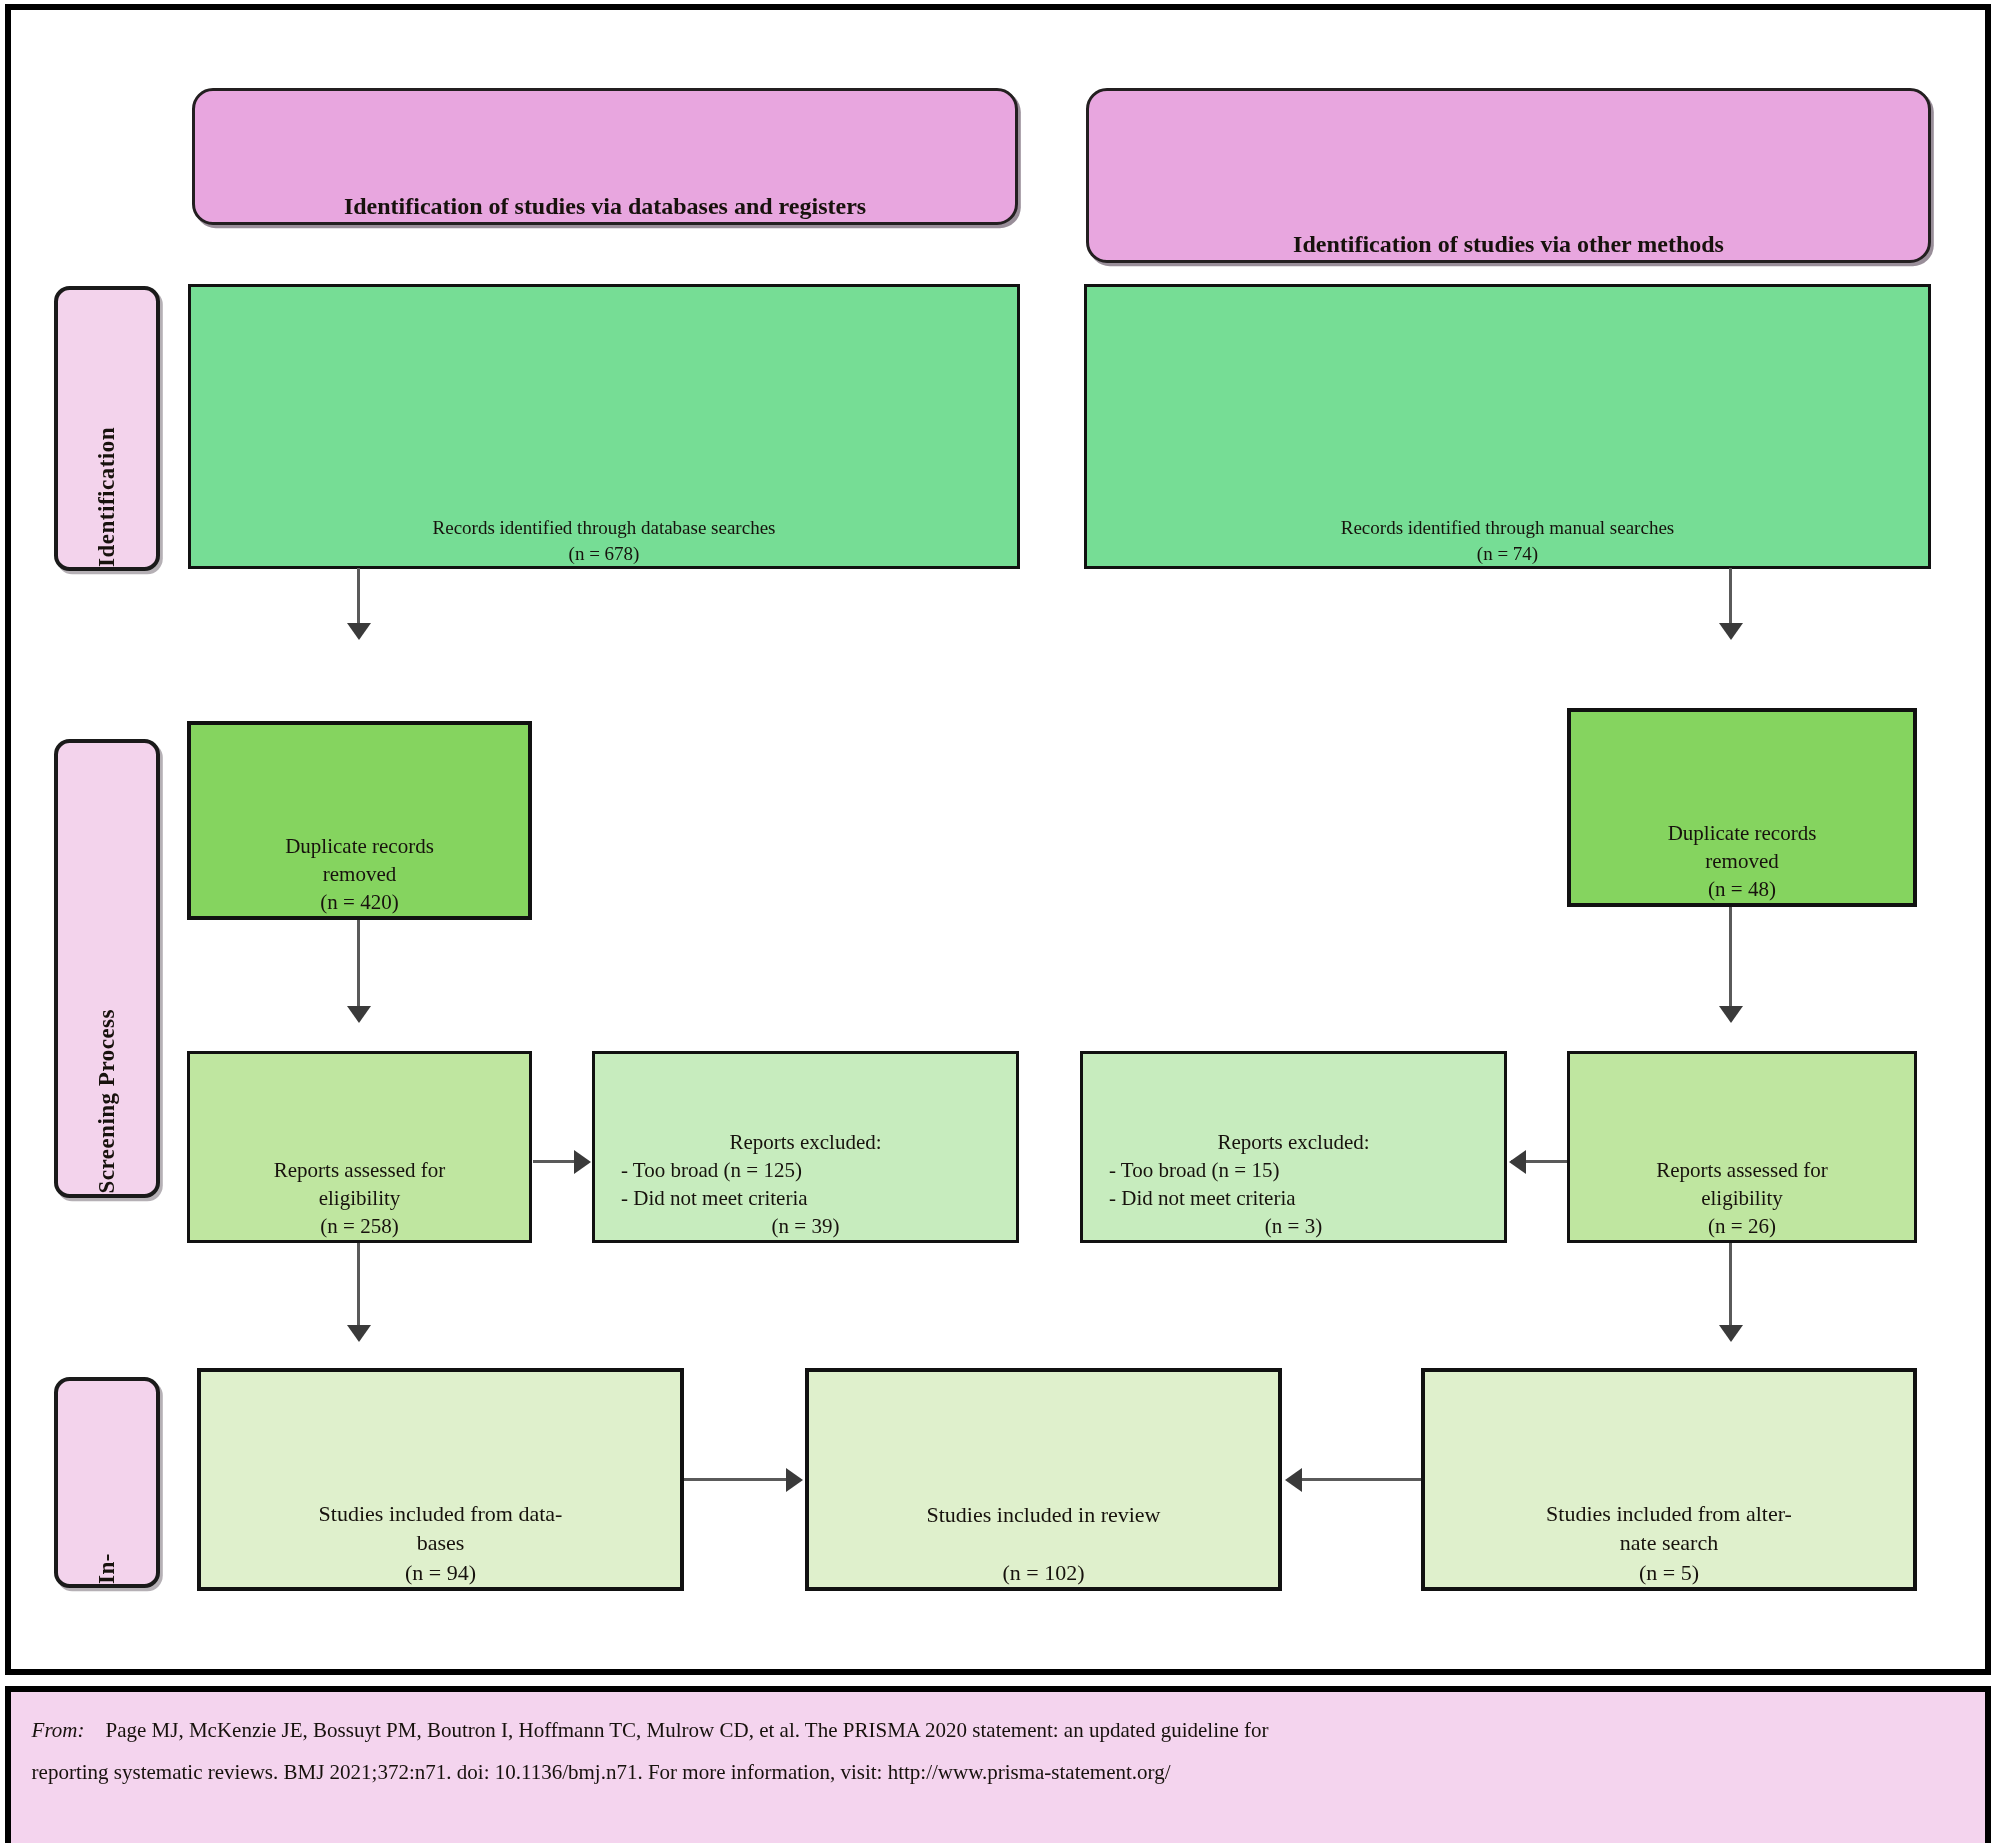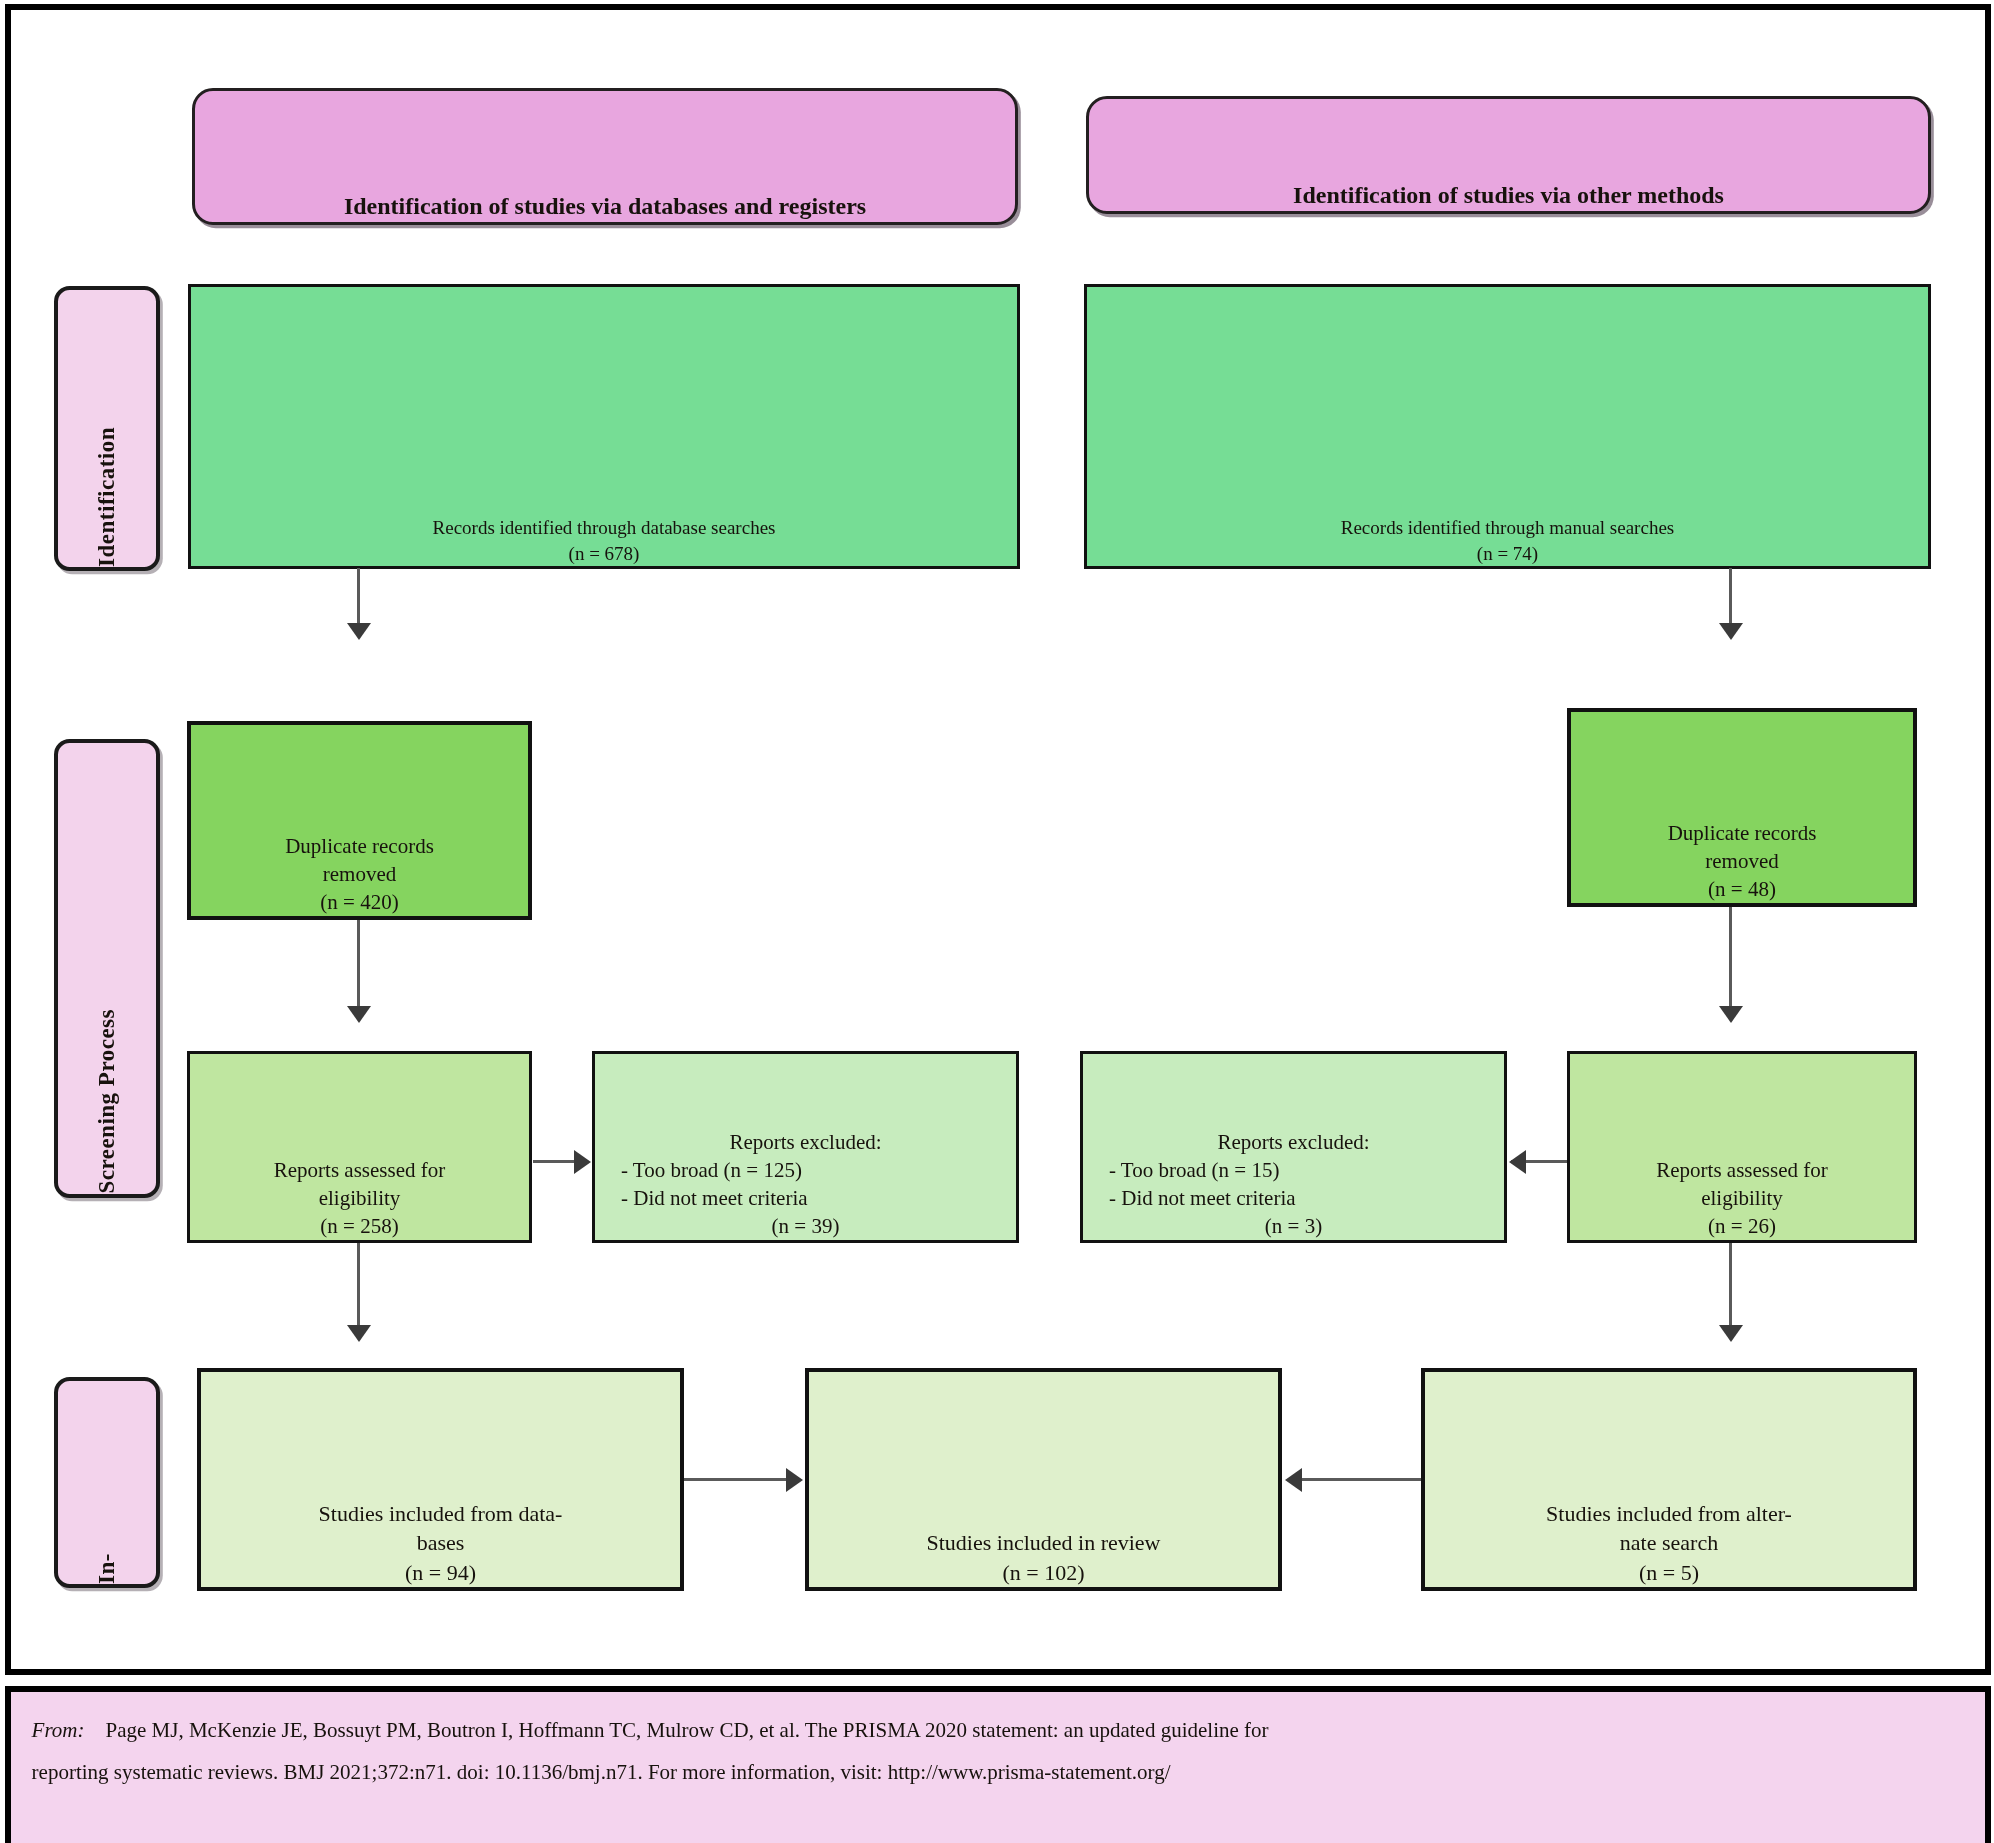--- a/index.html
+++ b/index.html
@@ -135,21 +135,21 @@
 <body>
 
 <div id="figure">
 
   <div class="outer-frame"></div>
 
   <div class="node hdr" style="left:192px; top:88px; width:826px; height:137px;">
     <span class="ln">Identification of studies via databases and registers</span>
   </div>
 
-  <div class="node hdr" style="left:1086px; top:96px; width:845px; height:118px;">
+  <div class="node hdr" style="left:1086px; top:88px; width:845px; height:175px;">
     <span class="ln">Identification of studies via other methods</span>
   </div>
 
   <div class="node stage" style="left:54px; top:286px; width:106px; height:285px;">
     <span class="vtext">Identification</span>
   </div>
 
   <div class="node stage" style="left:54px; top:739px; width:106px; height:459px;">
     <span class="vtext">Screening Process</span>
   </div>
@@ -229,21 +229,21 @@
 
   <div class="vline" style="left:1729px; top:1243px; height:85px;"></div>
   <div class="arrow-down" style="left:1719px; top:1325px;"></div>
 
   <div class="node g5 center-ln" style="left:197px; top:1368px; width:487px; height:223px;">
     <span class="ln">Studies included from data-</span>
     <span class="ln">bases</span>
     <span class="ln">(n = 94)</span>
   </div>
 
-  <div class="node g5 center-ln" style="left:805px; top:1368px; width:477px; height:223px;">
+  <div class="node g5 center-ln" style="left:805px; top:1368px; width:477px; height:223px;gap:28px;">
     <span class="ln">Studies included in review</span>
     <span class="ln">(n = 102)</span>
   </div>
 
   <div class="node g5 center-ln" style="left:1421px; top:1368px; width:496px; height:223px;">
     <span class="ln">Studies included from alter-</span>
     <span class="ln">nate search</span>
     <span class="ln">(n = 5)</span>
   </div>
 

